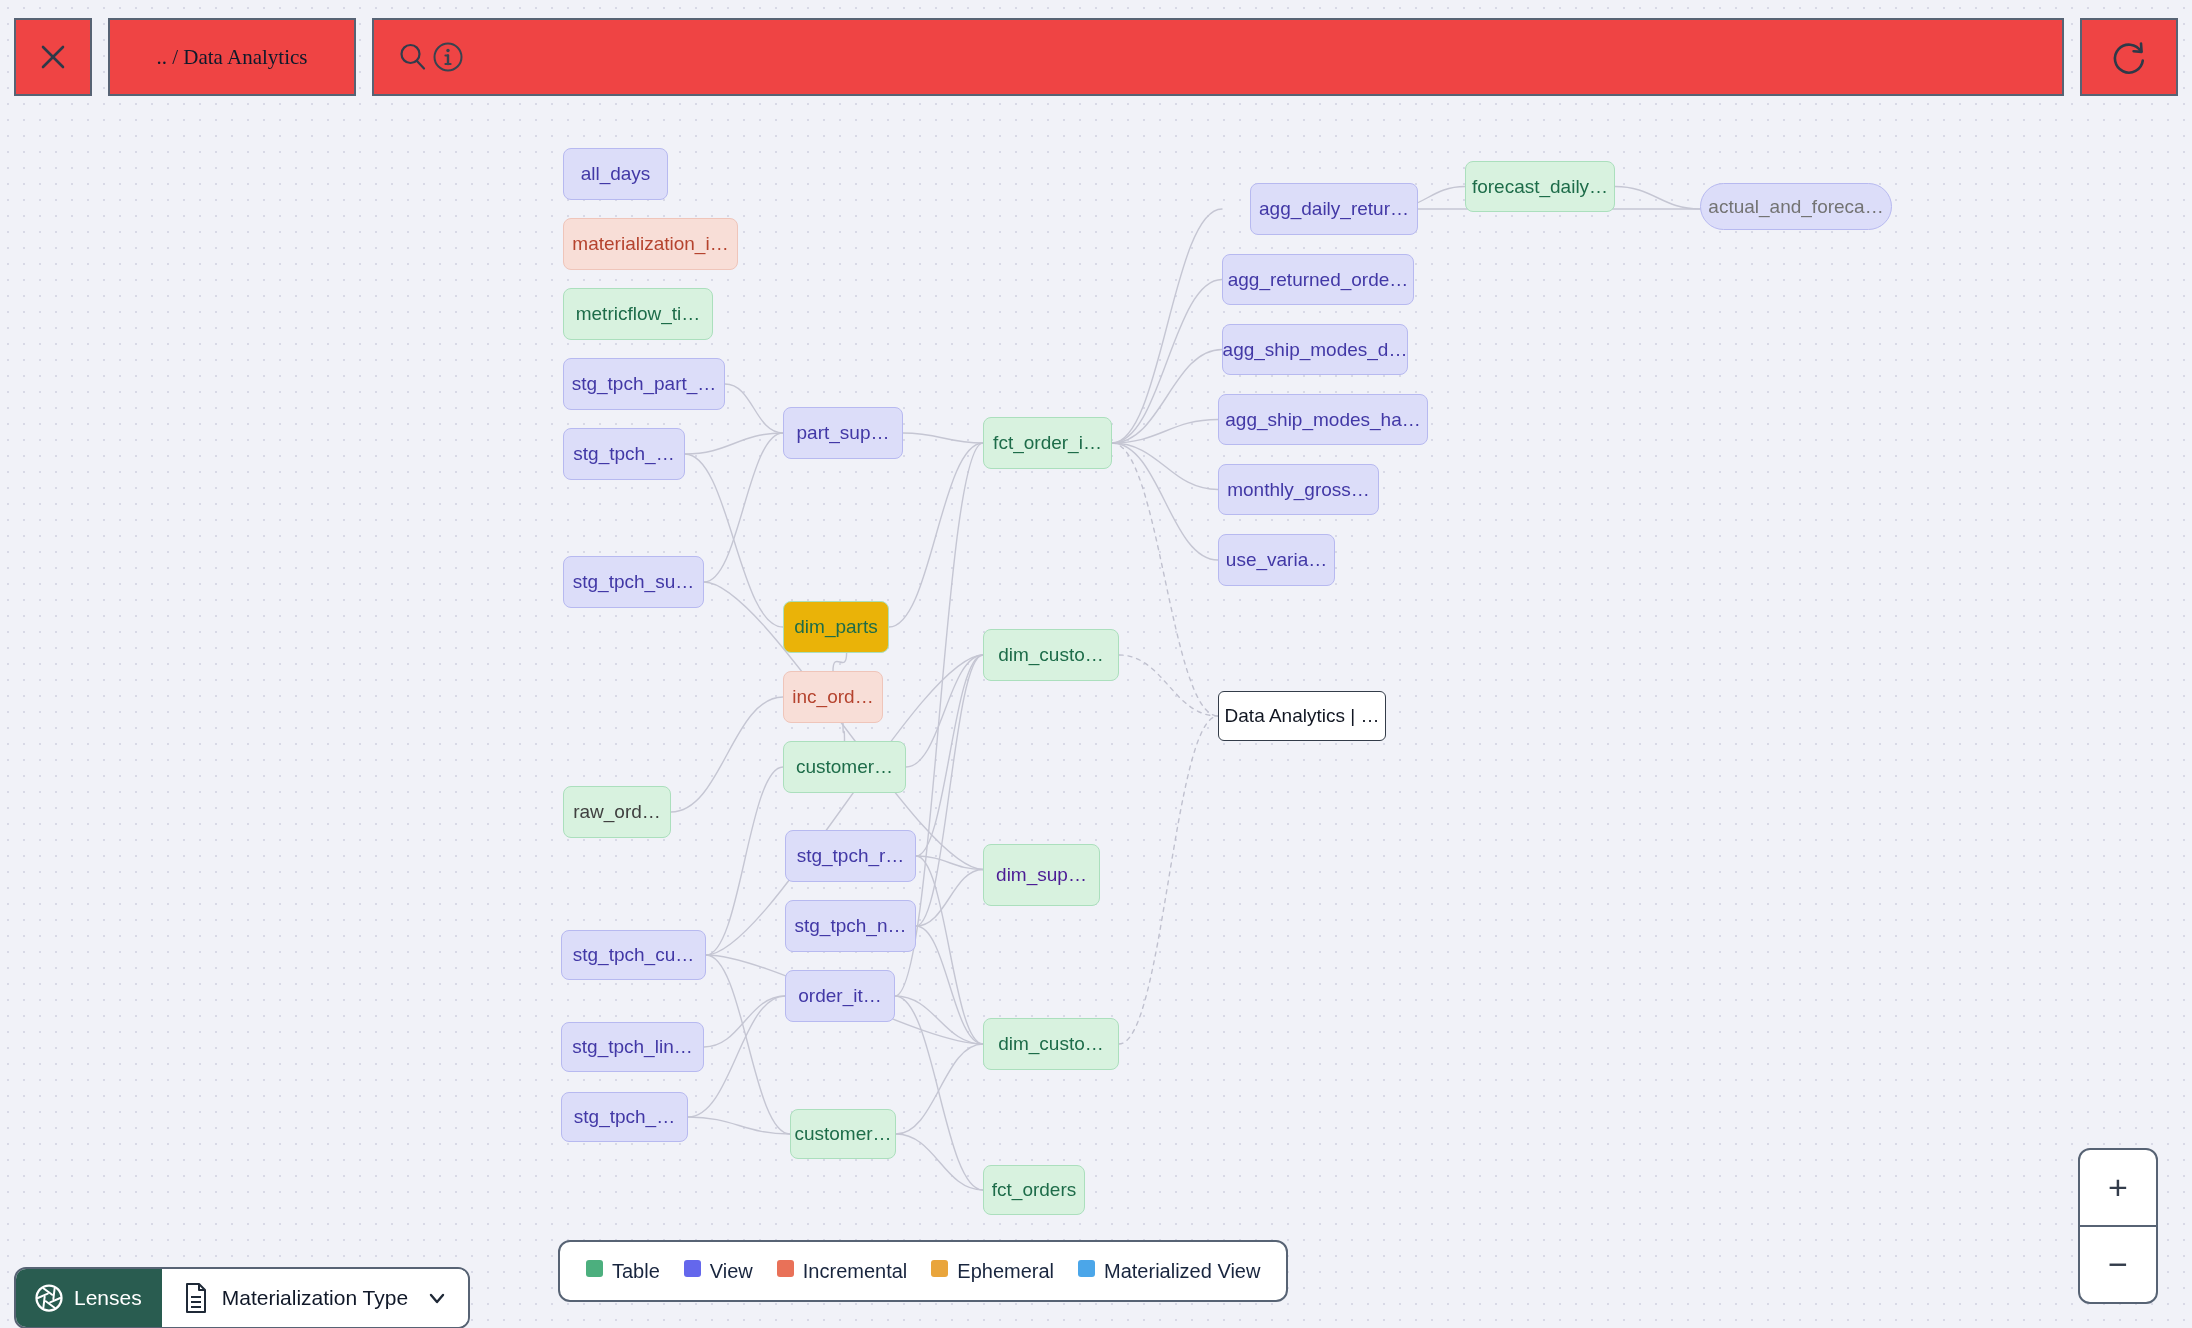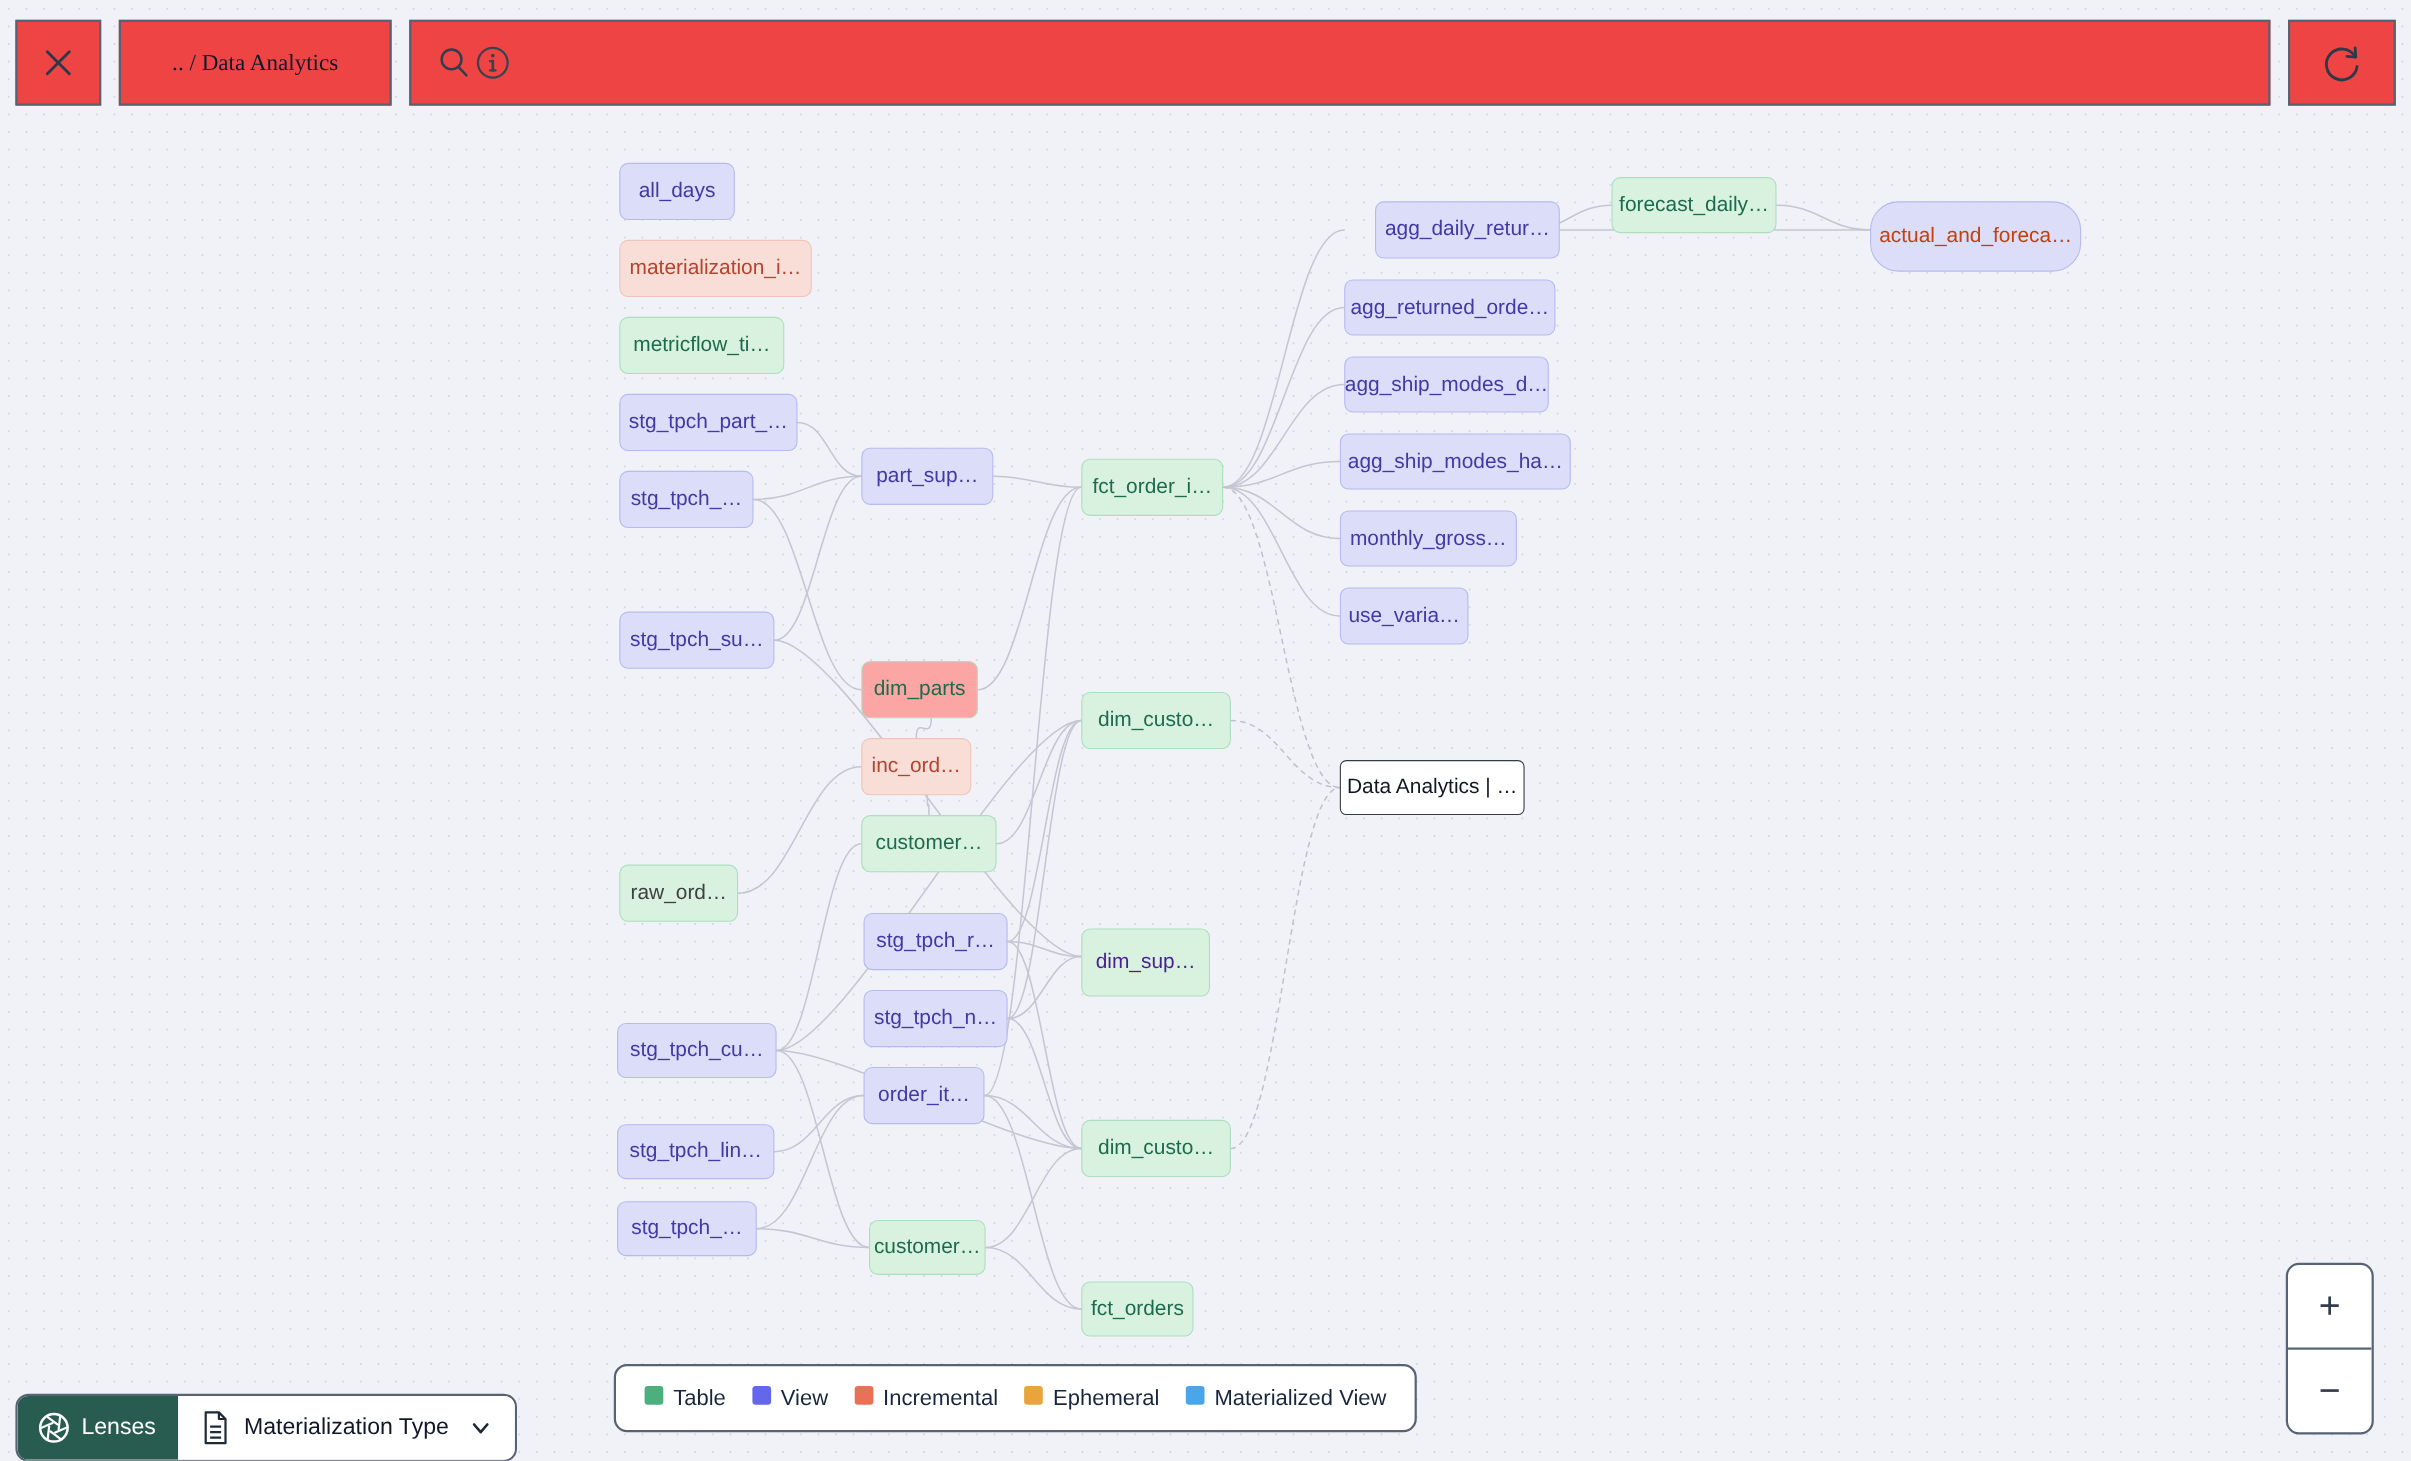--- a/index.html
+++ b/index.html
@@ -99,28 +99,28 @@
       <path d="M1119,1044 C1163.55,1044 1173.45,716 1218,716" fill="none" stroke="#c0c1cf" stroke-width="1.4" stroke-linecap="round" stroke-dasharray="4 5"></path>
     </svg>
   <div id="node-layer">
       <div class="node" style="left: 563px; top: 148px; width: 105px; height: 52px; background: rgb(220, 221, 249); border-color: rgb(183, 185, 240); color: rgb(66, 56, 166);">all_days</div>
       <div class="node" style="left: 563px; top: 218px; width: 175px; height: 52px; background: rgb(248, 222, 215); border-color: rgb(239, 197, 186); color: rgb(181, 67, 46);">materialization_i…</div>
       <div class="node" style="left: 563px; top: 288px; width: 150px; height: 52px; background: rgb(216, 242, 223); border-color: rgb(171, 223, 189); color: rgb(29, 108, 73);">metricflow_ti…</div>
       <div class="node" style="left: 563px; top: 358px; width: 162px; height: 52px; background: rgb(220, 221, 249); border-color: rgb(183, 185, 240); color: rgb(66, 56, 166);">stg_tpch_part_…</div>
       <div class="node" style="left: 563px; top: 428px; width: 122px; height: 52px; background: rgb(220, 221, 249); border-color: rgb(183, 185, 240); color: rgb(66, 56, 166);">stg_tpch_…</div>
       <div class="node" style="left: 783px; top: 407px; width: 120px; height: 52px; background: rgb(220, 221, 249); border-color: rgb(183, 185, 240); color: rgb(66, 56, 166);">part_sup…</div>
       <div class="node" style="left: 563px; top: 556px; width: 141px; height: 52px; background: rgb(220, 221, 249); border-color: rgb(183, 185, 240); color: rgb(66, 56, 166);">stg_tpch_su…</div>
-      <div class="node" style="left: 783px; top: 601px; width: 106px; height: 52px; background: #fca5a5; border-color: rgb(171, 223, 189); color: rgb(29, 108, 73);">dim_parts</div>
+      <div class="node" style="left: 783px; top: 601px; width: 106px; height: 52px; background: #eab308; border-color: rgb(171, 223, 189); color: rgb(29, 108, 73);">dim_parts</div>
       <div class="node" style="left: 783px; top: 671px; width: 100px; height: 52px; background: rgb(248, 222, 215); border-color: rgb(239, 197, 186); color: rgb(181, 67, 46);">inc_ord…</div>
       <div class="node" style="left: 783px; top: 741px; width: 123px; height: 52px; background: rgb(216, 242, 223); border-color: rgb(171, 223, 189); color: rgb(29, 108, 73);">customer…</div>
       <div class="node" style="left: 563px; top: 786px; width: 108px; height: 52px; background: rgb(216, 242, 223); border-color: rgb(171, 223, 189); color: #404040;">raw_ord…</div>
       <div class="node" style="left: 983px; top: 417px; width: 129px; height: 52px; background: rgb(216, 242, 223); border-color: rgb(171, 223, 189); color: rgb(29, 108, 73);">fct_order_i…</div>
       <div class="node" style="left: 1222px; top: 183px; width: 168px; height: 52px; background: rgb(220, 221, 249); border-color: rgb(183, 185, 240); color: rgb(66, 56, 166); margin-left: 28px;">agg_daily_retur…</div>
       <div class="node" style="left: 1465px; top: 161px; width: 150px; height: 51px; background: rgb(216, 242, 223); border-color: rgb(171, 223, 189); color: rgb(29, 108, 73);">forecast_daily…</div>
-      <div class="node" style="left: 1700px; top: 183px; width: 192px; height: 64px; background: rgb(220, 221, 249); border-color: rgb(183, 185, 240); color: #c2410c; border-radius: 26px;">actual_and_foreca…</div>
+      <div class="node" style="left: 1700px; top: 183px; width: 192px; height: 47px; background: rgb(220, 221, 249); border-color: rgb(183, 185, 240); color: #737373; border-radius: 26px;">actual_and_foreca…</div>
       <div class="node" style="left: 1222px; top: 254px; width: 192px; height: 51px; background: rgb(220, 221, 249); border-color: rgb(183, 185, 240); color: rgb(66, 56, 166);">agg_returned_orde…</div>
       <div class="node" style="left: 1222px; top: 324px; width: 186px; height: 51px; background: rgb(220, 221, 249); border-color: rgb(183, 185, 240); color: rgb(66, 56, 166);">agg_ship_modes_d…</div>
       <div class="node" style="left: 1218px; top: 394px; width: 210px; height: 51px; background: rgb(220, 221, 249); border-color: rgb(183, 185, 240); color: rgb(66, 56, 166);">agg_ship_modes_ha…</div>
       <div class="node" style="left: 1218px; top: 464px; width: 161px; height: 51px; background: rgb(220, 221, 249); border-color: rgb(183, 185, 240); color: rgb(66, 56, 166);">monthly_gross…</div>
       <div class="node" style="left: 1218px; top: 534px; width: 117px; height: 52px; background: rgb(220, 221, 249); border-color: rgb(183, 185, 240); color: rgb(66, 56, 166);">use_varia…</div>
       <div class="node" style="left: 983px; top: 629px; width: 136px; height: 52px; background: rgb(216, 242, 223); border-color: rgb(171, 223, 189); color: rgb(29, 108, 73);">dim_custo…</div>
       <div class="node" style="left: 1218px; top: 691px; width: 168px; height: 50px; background: rgb(255, 255, 255); border-color: rgb(51, 60, 73); color: rgb(17, 22, 34); border-radius: 6px; border-width: 1.5px;">Data Analytics | …</div>
       <div class="node" style="left: 785px; top: 830px; width: 131px; height: 52px; background: rgb(220, 221, 249); border-color: rgb(183, 185, 240); color: rgb(66, 56, 166);">stg_tpch_r…</div>
       <div class="node" style="left: 983px; top: 844px; width: 117px; height: 62px; background: rgb(216, 242, 223); border-color: rgb(171, 223, 189); color: #4c1d95;">dim_sup…</div>
       <div class="node" style="left: 785px; top: 900px; width: 131px; height: 52px; background: rgb(220, 221, 249); border-color: rgb(183, 185, 240); color: rgb(66, 56, 166);">stg_tpch_n…</div>

